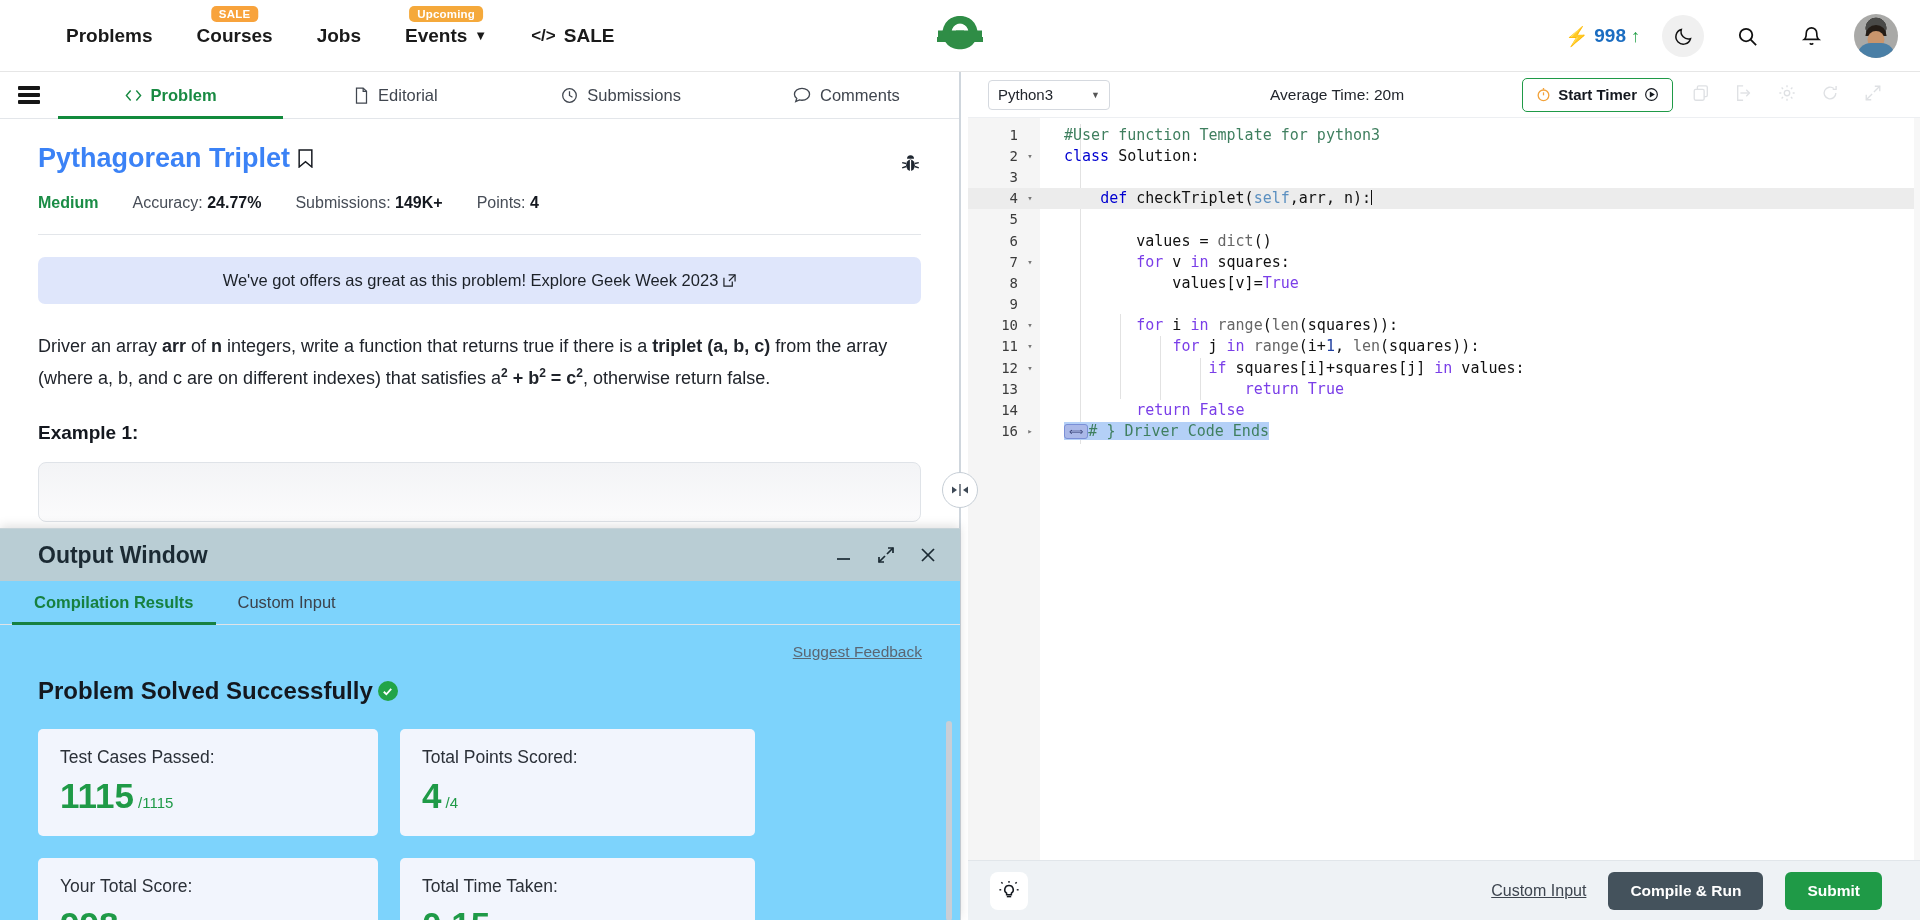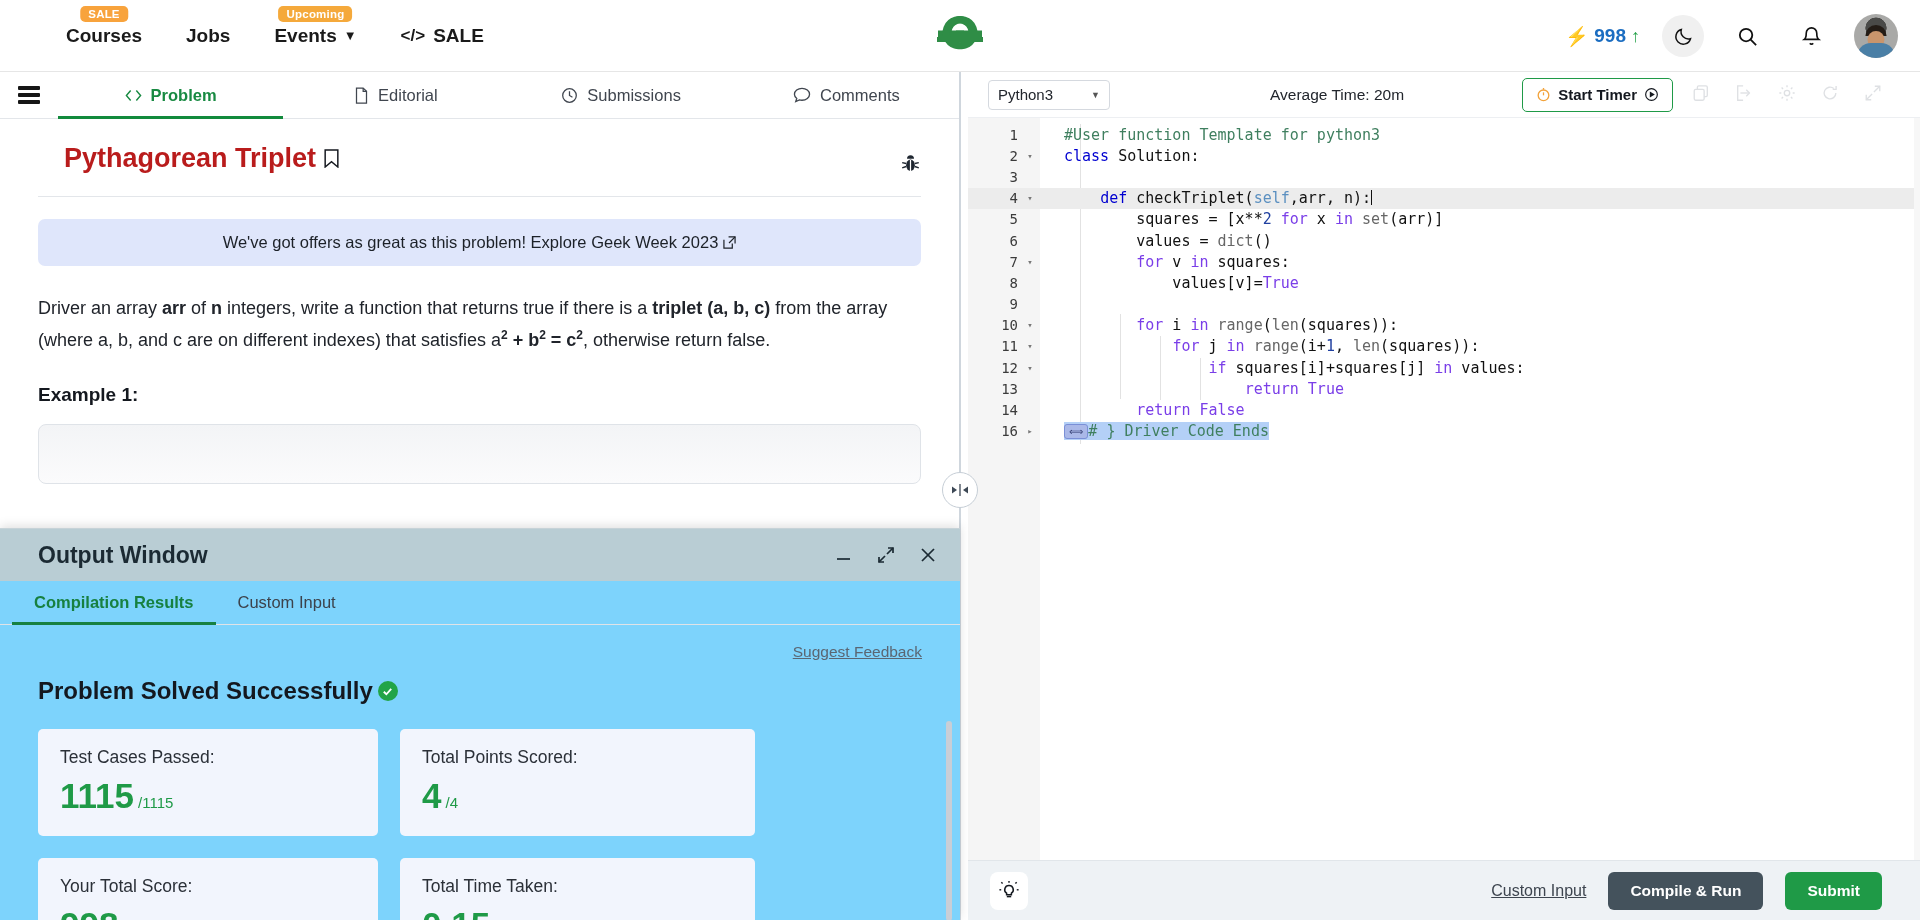--- a/index.html
+++ b/index.html
@@ -81,21 +81,21 @@
     max-width: 228px;
   }
   .tab.active { color: #188a42; font-weight: 600; }
   .tab.active::after {
     content:''; position:absolute; left:0; right:0; bottom:-1px; height:3px; background:#128a3c;
   }
   .tab svg { display:block; }
 
   .problem-body { padding: 0 38px; position: relative; height: 801px; overflow: hidden; }
   .title-row { display:flex; align-items:flex-start; justify-content:space-between; padding-top: 24px; }
-  .ptitle { font-size: 27px; font-weight: 700; color:#b91c1c; display:flex; align-items:center; gap:8px;margin-left:26px; }
+  .ptitle { font-size: 27px; font-weight: 700; color:#3b82f6; display:flex; align-items:center; gap:8px; }
   .bookmark { width:15px; height:19px; display:inline-block; }
   .bug-icon { margin-top: 10px; cursor:pointer; }
 
   .meta-row { display:flex; align-items:center; gap: 34px; margin-top: 20px; font-size:16px; color:#474d57; }
   .meta-row .diff { color:#1a8c45; font-weight:700; }
   .meta-row b { color:#14181f; font-weight:700; }
   .hr { height:1px; background:#e3e6ea; margin: 22px 0 0 0; }
 
   .promo {
     margin-top: 22px; background:#dfe6fb; border-radius:7px; height:47px;
@@ -219,20 +219,23 @@
          font-size:15.5px; font-weight:700; color:#fff; cursor:pointer; padding: 0 22px; }
   .btn.dark { background:#44525c; }
   .btn.green { background:#1f9a47; }
 </style>
 </head>
 <body>
 
 <div class="topnav">
   <div class="nav-left">
 
+    <div class="nav-item">
+      <span>Problems</span>
+    </div>
 
     <div class="nav-item">
       <span class="nav-badge">SALE</span>
       <span>Courses</span>
     </div>
 
     <div class="nav-item">
       <span>Jobs</span>
     </div>
 
@@ -346,20 +349,35 @@
         <path d="M8 6.5a4 4 0 0 1 8 0z" fill="#1e2630"></path>
         <g stroke="#1e2630" stroke-width="1.7">
           <line x1="2.5" y1="11" x2="7" y2="12"></line>
             <line x1="21.5" y1="11" x2="17" y2="12"></line>
           <line x1="2.5" y1="17" x2="7" y2="15.5"></line>
             <line x1="21.5" y1="17" x2="17" y2="15.5"></line>
         </g>
       </svg>
     </div>
 
+    <div class="meta-row">
+      <span class="diff">Medium</span>
+      <span>
+        <span>Accuracy:</span>
+        <b>24.77%</b>
+      </span>
+      <span>
+        <span>Submissions:</span>
+        <b>149K+</b>
+      </span>
+      <span>
+        <span>Points:</span>
+        <b>4</b>
+      </span>
+    </div>
 
     <div class="hr"></div>
 
     <div class="promo">
       <span>We've got offers as great as this problem! Explore Geek Week 2023</span>
       <svg class="ext-ico" width="13" height="13" viewBox="0 0 14 14">
         <path d="M1 4v9h9V8" fill="none" stroke="#1c2128" stroke-width="1.3"></path>
         <path d="M6 1h7v7" fill="none" stroke="#1c2128" stroke-width="1.3"></path>
         <line x1="13" y1="1" x2="6.5" y2="7.5" stroke="#1c2128" stroke-width="1.3"></line>
       </svg>
@@ -528,21 +546,21 @@
     <div class="gutter"></div>
     <div class="indent-guide" style="left:112px;top:6px;height:320px;"></div>
     <div class="indent-guide" style="left:152px;top:196px;height:85px;"></div>
     <div class="indent-guide" style="left:192px;top:218px;height:64px;"></div>
     <div class="indent-guide" style="left:232px;top:240px;height:42px;"></div>
     <div class="code-lines" id="code-lines">
         <div class="cl"><span class="ln">1</span><span class="fold"></span><span class="ctext"><span class="cm">#User function Template for python3</span></span></div>
         <div class="cl"><span class="ln">2</span><span class="fold">▾</span><span class="ctext"><span class="k">class</span><span> Solution:</span></span></div>
         <div class="cl"><span class="ln">3</span><span class="fold"></span><span class="ctext"></span></div>
         <div class="cl hl"><span class="ln">4</span><span class="fold">▾</span><span class="ctext"><span>    </span><span class="k">def</span><span> checkTriplet(</span><span class="par">self</span><span>,arr, n):</span><span class="caret"></span></span></div>
-        <div class="cl"><span class="ln">5</span><span class="fold"></span><span class="ctext"><span>        squares = [x**</span><span class="num">2</span><span> </span><span class="kv">for</span><span> x </span><span class="kv">in</span><span> </span><span class="fn">set</span><span>(arr)]</span></span></div>
+        <div class="cl"><span class="ln">5</span><span class="fold"></span></div>
         <div class="cl"><span class="ln">6</span><span class="fold"></span><span class="ctext"><span>        values = </span><span class="fn">dict</span><span>()</span></span></div>
         <div class="cl"><span class="ln">7</span><span class="fold">▾</span><span class="ctext"><span>        </span><span class="kv">for</span><span> v </span><span class="kv">in</span><span> squares:</span></span></div>
         <div class="cl"><span class="ln">8</span><span class="fold"></span><span class="ctext"><span>            values[v]=</span><span class="kv">True</span></span></div>
         <div class="cl"><span class="ln">9</span><span class="fold"></span><span class="ctext"></span></div>
         <div class="cl"><span class="ln">10</span><span class="fold">▾</span><span class="ctext"><span>        </span><span class="kv">for</span><span> i </span><span class="kv">in</span><span> </span><span class="fn">range</span><span>(</span><span class="fn">len</span><span>(squares)):</span></span></div>
         <div class="cl"><span class="ln">11</span><span class="fold">▾</span><span class="ctext"><span>            </span><span class="kv">for</span><span> j </span><span class="kv">in</span><span> </span><span class="fn">range</span><span>(i+</span><span class="num">1</span><span>, </span><span class="fn">len</span><span>(squares)):</span></span></div>
         <div class="cl"><span class="ln">12</span><span class="fold">▾</span><span class="ctext"><span>                </span><span class="kv">if</span><span> squares[i]+squares[j] </span><span class="kv">in</span><span> values:</span></span></div>
         <div class="cl"><span class="ln">13</span><span class="fold"></span><span class="ctext"><span>                    </span><span class="kv">return</span><span> </span><span class="kv">True</span></span></div>
         <div class="cl"><span class="ln">14</span><span class="fold"></span><span class="ctext"><span>        </span><span class="kv">return</span><span> </span><span class="kv">False</span></span></div>
         <div class="cl"><span class="ln">16</span><span class="fold">▸</span><span class="ctext"><span class="sel"><span class="fold-tok">⟺</span></span><span class="cm sel"># } Driver Code Ends</span></span></div>

